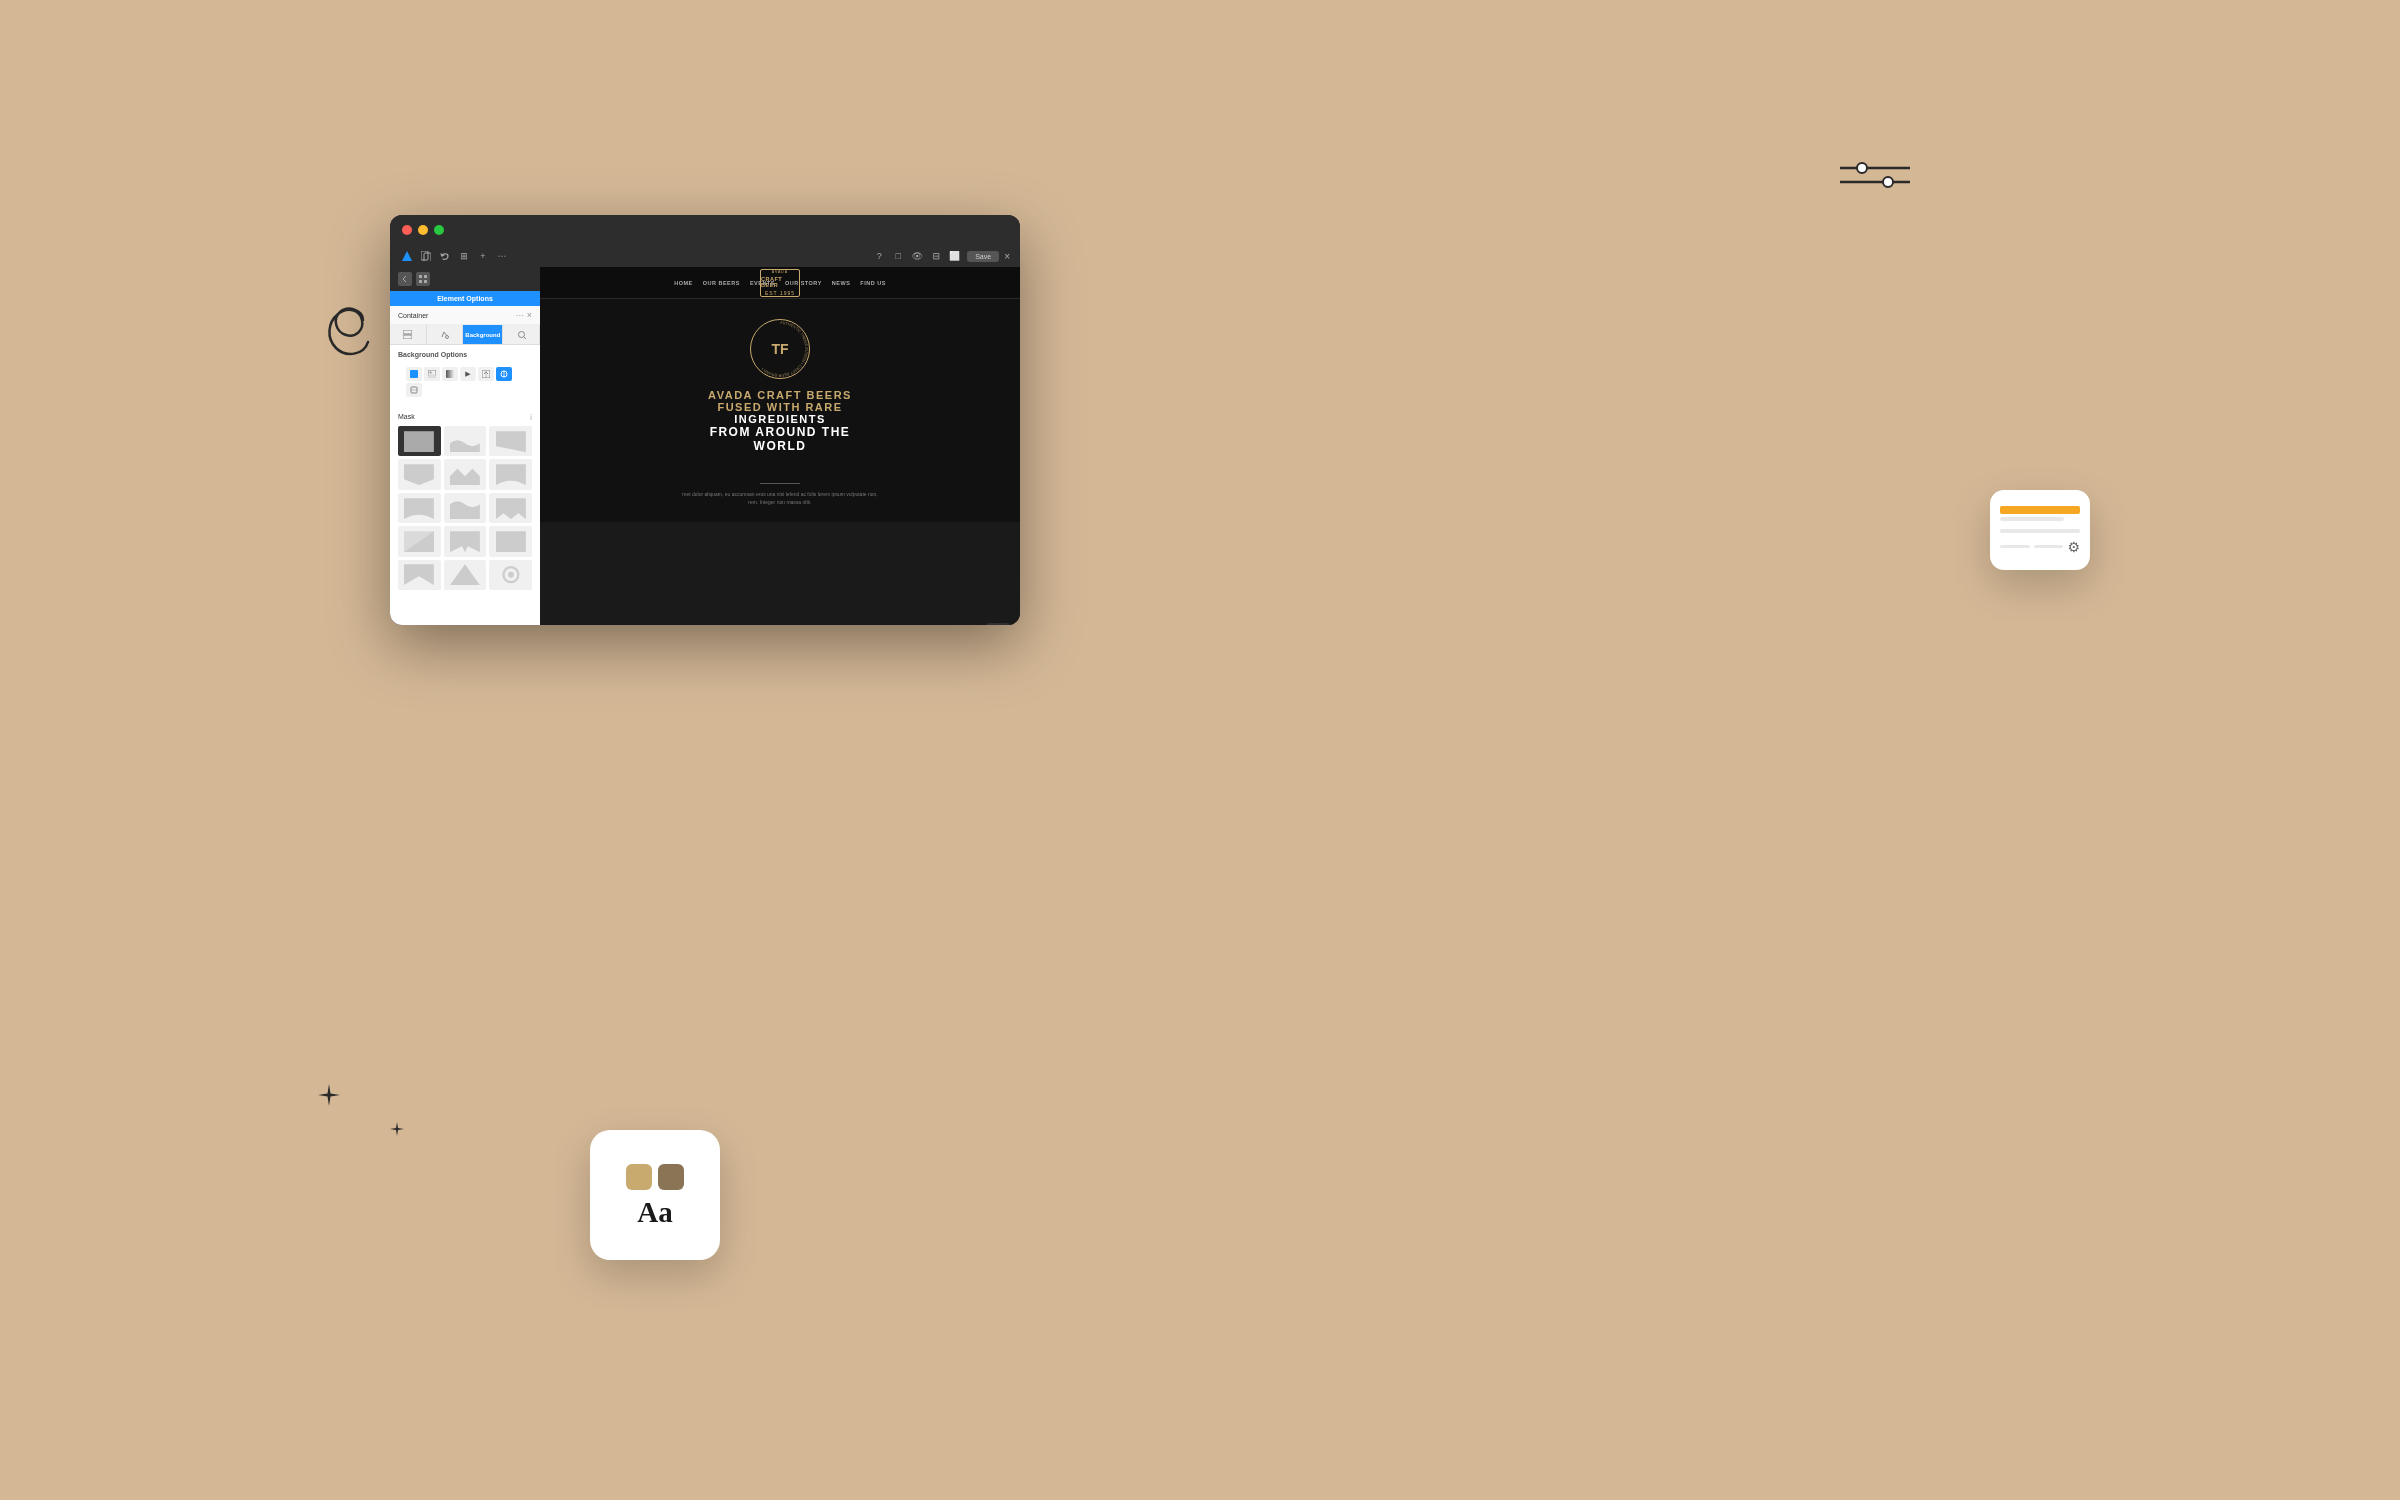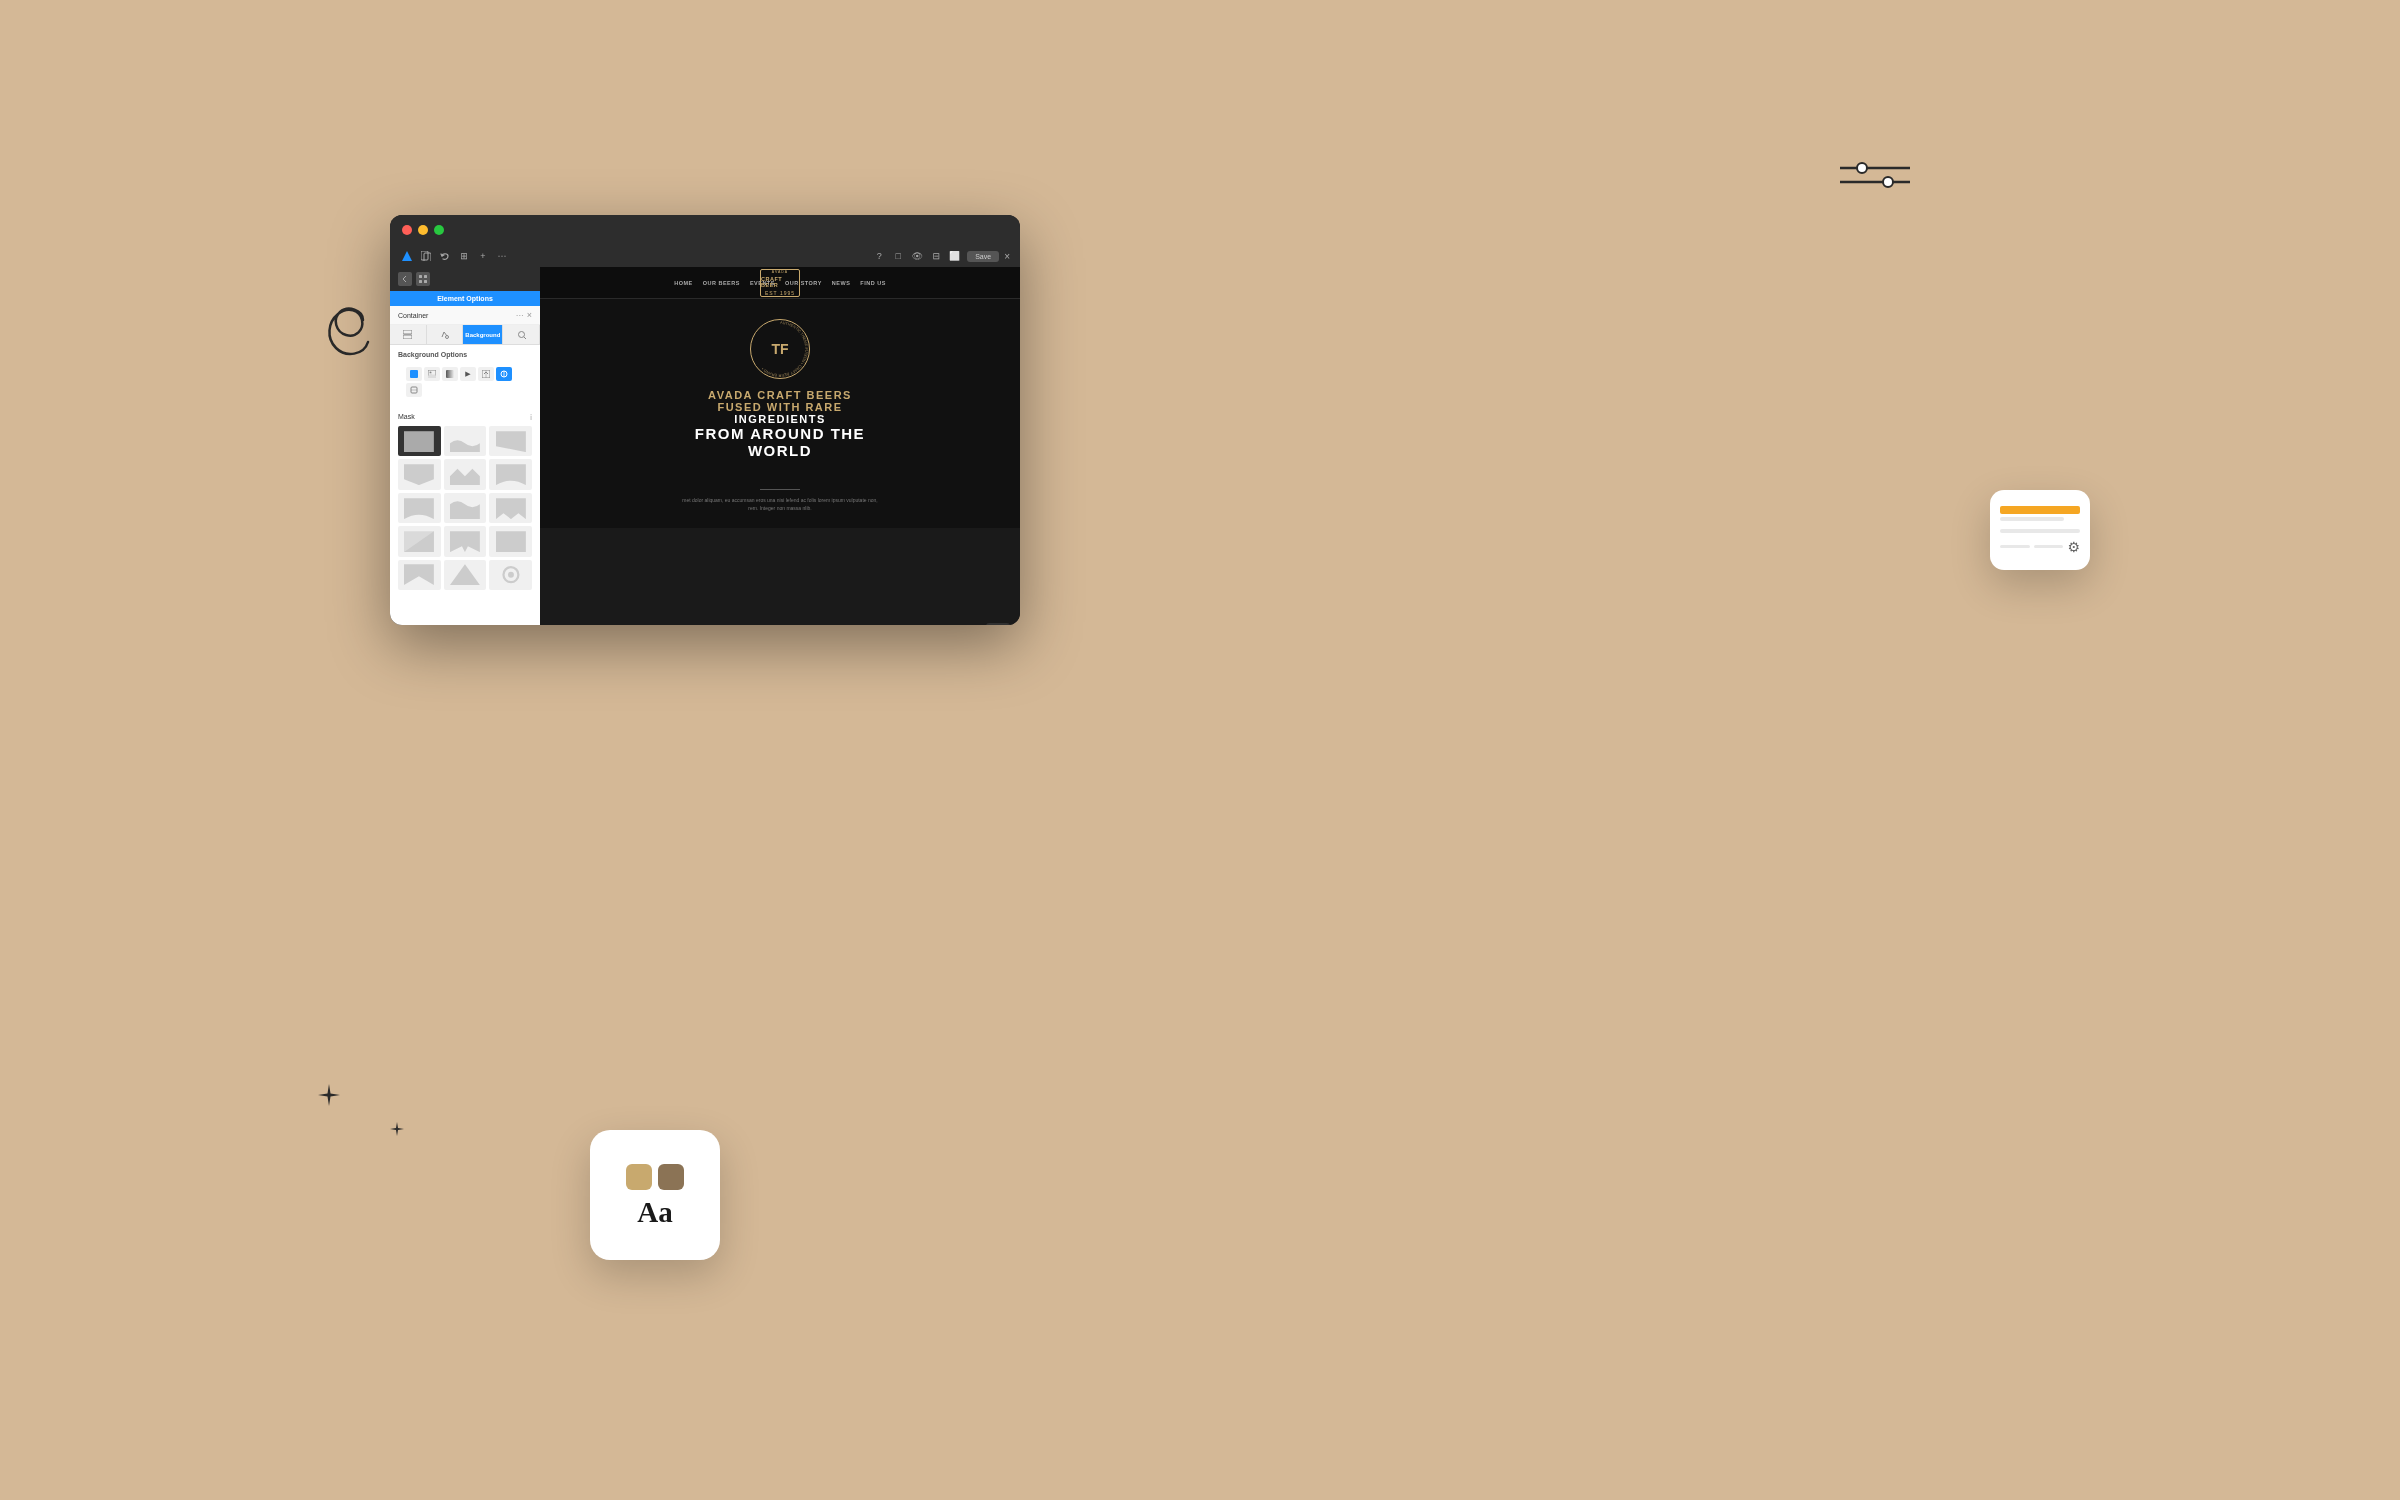--- a/index.html
+++ b/index.html
@@ -369,21 +369,21 @@
     .hero-title-line3 {
       font-size: 11px;
       color: #ffffff;
       font-weight: 700;
       letter-spacing: 1.5px;
       text-transform: uppercase;
       display: block;
     }
 
     .hero-title-line4 {
-      font-size: 15px;
+      font-size: 12px;
       color: #ffffff;
       font-weight: 700;
       letter-spacing: 1.5px;
       text-transform: uppercase;
       display: block;
     }
 
     .hero-divider {
       width: 40px;
       height: 1px;

